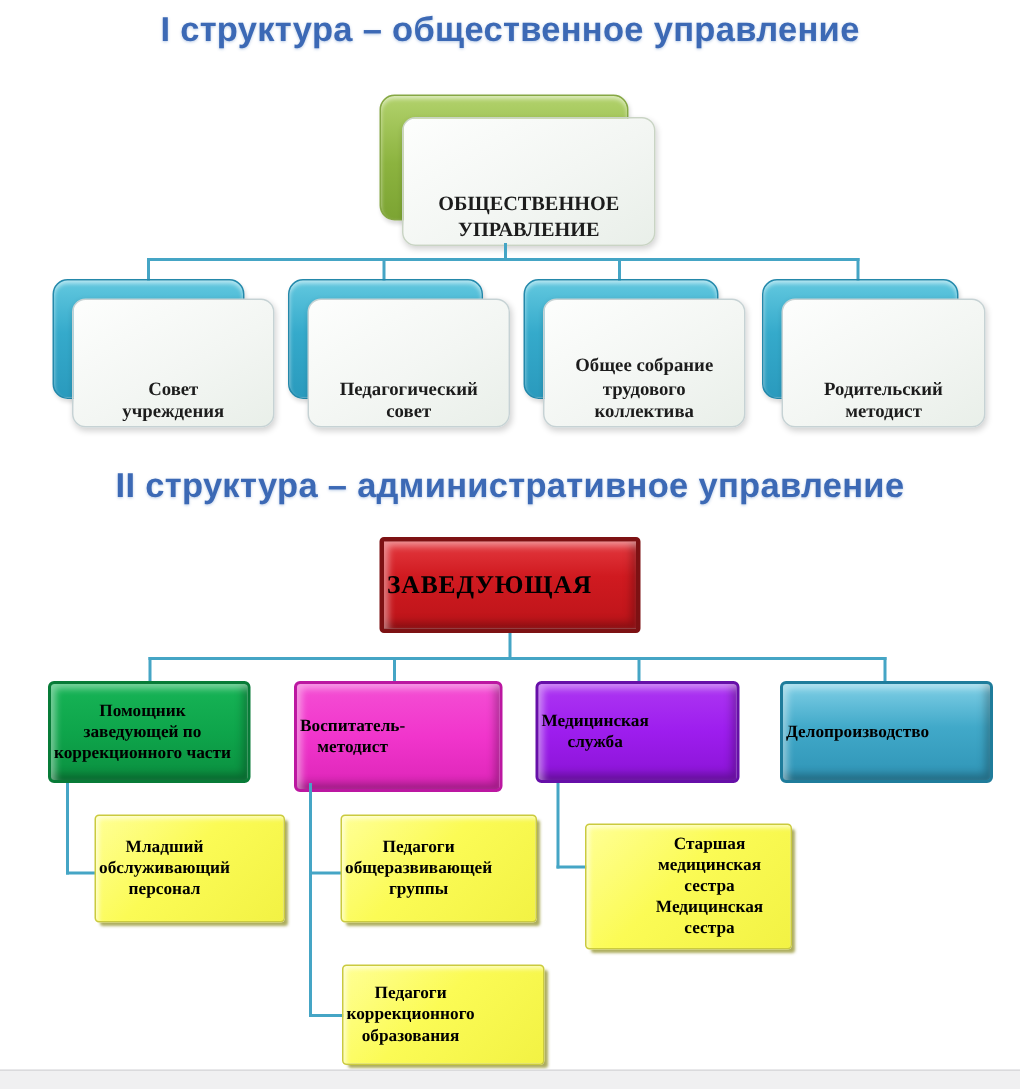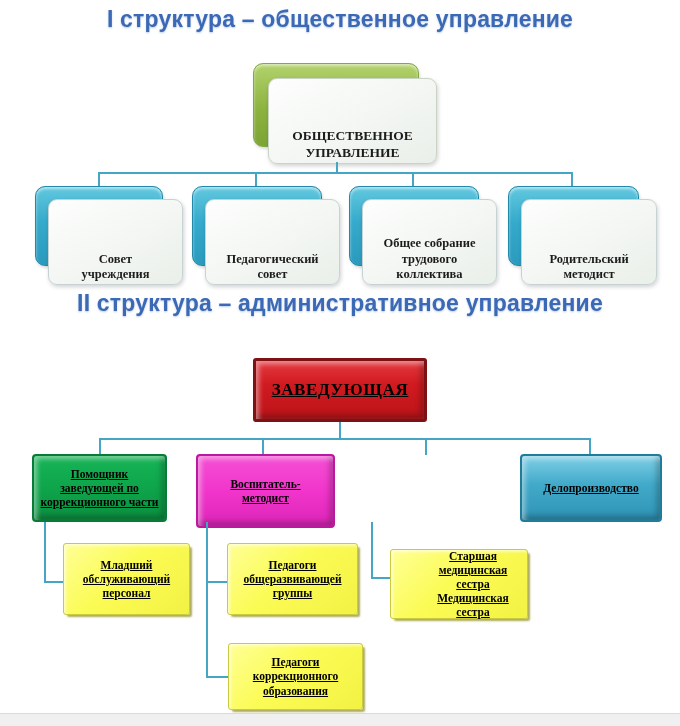--- a/index.html
+++ b/index.html
@@ -31,25 +31,24 @@
     border:1px solid #c9d4c4;
     box-shadow:1px 2px 4px rgba(0,0,0,0.18);
     display:flex;align-items:flex-end;justify-content:center;text-align:center;
     font-family:"Liberation Serif","DejaVu Serif",serif;font-weight:700;color:#1c1c1c;
   }
   .front-blue-border{border-color:#c6d2d4;}
   
   .conn{position:absolute;background:#45a5c5;}
   
   .box3d{
-    position:absolute;display:flex;align-items:center;justify-content:center;
+    position:absolute;display:flex;align-items:center;
     text-align:center;font-family:"Liberation Serif","DejaVu Serif",serif;
     font-weight:700;color:#000;border-radius:4px;
     box-shadow:inset 3px 3px 5px rgba(255,255,255,0.45), inset -3px -4px 6px rgba(0,0,0,0.28);
-    text-decoration:underline;
   }
   .root-red{
     background:linear-gradient(180deg,#e43a40 0%,#d01a20 40%,#bc1419 100%);
     border:3px solid #7d1113;border-radius:3px;
     font-size:17px;letter-spacing:0.6px;
   }
   .adm-green{background:linear-gradient(180deg,#17b456 0%,#0ea54b 50%,#0b9040 100%);border:2px solid #077b37;font-size:11.5px;}
   .adm-magenta{background:linear-gradient(180deg,#f44fd4 0%,#f135cc 50%,#dd25b8 100%);border:2px solid #bc17a1;font-size:11.5px;}
   .adm-purple{background:linear-gradient(180deg,#ad36f2 0%,#9d1dee 50%,#8b14d6 100%);border:2px solid #660fa8;font-size:11.5px;}
   .adm-teal{background:linear-gradient(180deg,#7fcfe6 0%,#41a9c9 45%,#2f94b6 100%);border:2px solid #1f7c9b;font-size:11.5px;}
@@ -110,41 +109,45 @@
     </div>
   </div>
   <div>
     <div class="back-panel back-teal" style="left:508px;top:186px;width:129px;height:78px;"></div>
     <div class="front-panel front-blue-border" style="left:521px;top:199px;width:134px;height:84px;font-size:12.5px;">
       <span class="label">Родительский
 методист</span>
     </div>
   </div>
 
-  <div class="sec-title" style="top:290px;">II структура – административное управление</div>
+  <div class="sec-title" style="top:310px;">II структура – административное управление</div>
 
   <div class="box3d root-red" style="left:253px;top:358px;width:174px;height:64px;box-sizing:border-box;">
     <span class="label">ЗАВЕДУЮЩАЯ</span>
   </div>
 
   <div class="conn" style="left:339px;top:422px;width:2px;height:17px;"></div>
   <div class="conn" style="left:99px;top:438px;width:492px;height:2px;"></div>
   <div class="conn" style="left:99px;top:438px;width:2px;height:17px;"></div>
   <div class="conn" style="left:262px;top:438px;width:2px;height:17px;"></div>
   <div class="conn" style="left:425px;top:438px;width:2px;height:17px;"></div>
   <div class="conn" style="left:589px;top:438px;width:2px;height:17px;"></div>
 
   <div class="box3d adm-green" style="left:32px;top:454px;width:135px;height:68px;box-sizing:border-box;">
     <span class="label">Помощник
 заведующей по
 коррекционного части</span>
   </div>
   <div class="box3d adm-magenta" style="left:196px;top:454px;width:139px;height:74px;box-sizing:border-box;">
     <span class="label">Воспитатель-
 методист</span>
+  </div>
+  <div class="box3d adm-purple" style="left:357px;top:454px;width:136px;height:68px;box-sizing:border-box;">
+    <span class="label">Медицинская
+служба</span>
   </div>
   <div class="box3d adm-teal" style="left:520px;top:454px;width:142px;height:68px;box-sizing:border-box;">
     <span class="label">Делопроизводство</span>
   </div>
 
   <div class="conn" style="left:44px;top:522px;width:2px;height:61px;"></div>
   <div class="conn" style="left:44px;top:581px;width:20px;height:2px;"></div>
   <div class="conn" style="left:206px;top:522px;width:2px;height:156px;"></div>
   <div class="conn" style="left:206px;top:581px;width:22px;height:2px;"></div>
   <div class="conn" style="left:206px;top:676px;width:23px;height:2px;"></div>
@@ -154,21 +157,21 @@
   <div class="box3d sub-yellow" style="left:63px;top:543px;width:127px;height:72px;box-sizing:border-box;">
     <span class="label">Младший
 обслуживающий
 персонал</span>
   </div>
   <div class="box3d sub-yellow" style="left:227px;top:543px;width:131px;height:72px;box-sizing:border-box;">
     <span class="label">Педагоги
 общеразвивающей
 группы</span>
   </div>
-  <div class="box3d sub-yellow" style="left:390px;top:549px;width:138px;height:70px;box-sizing:border-box;padding-left:28px;">
+  <div class="box3d sub-yellow" style="left:390px;top:549px;width:138px;height:84px;box-sizing:border-box;padding-left:28px;">
     <span class="label">Старшая
 медицинская сестра
 Медицинская сестра</span>
   </div>
   <div class="box3d sub-yellow" style="left:228px;top:643px;width:135px;height:67px;box-sizing:border-box;">
     <span class="label">Педагоги
 коррекционного
 образования</span>
   </div>
 

